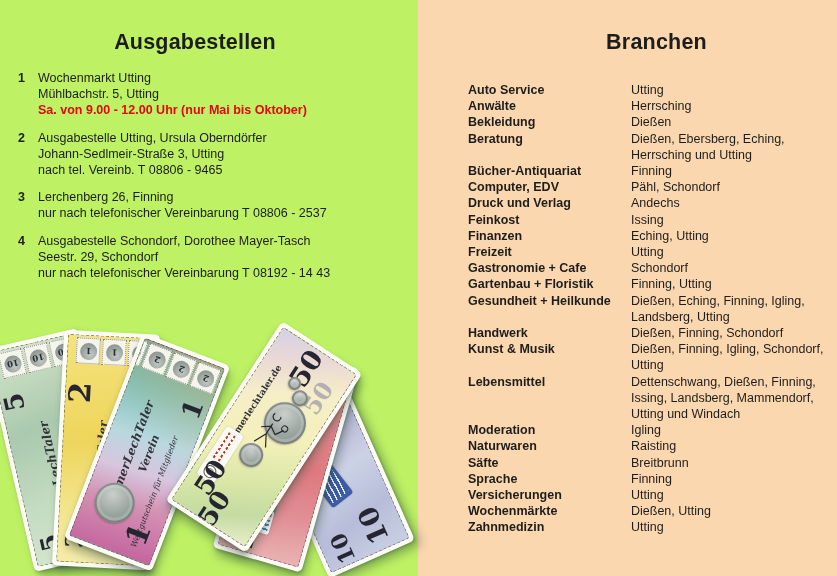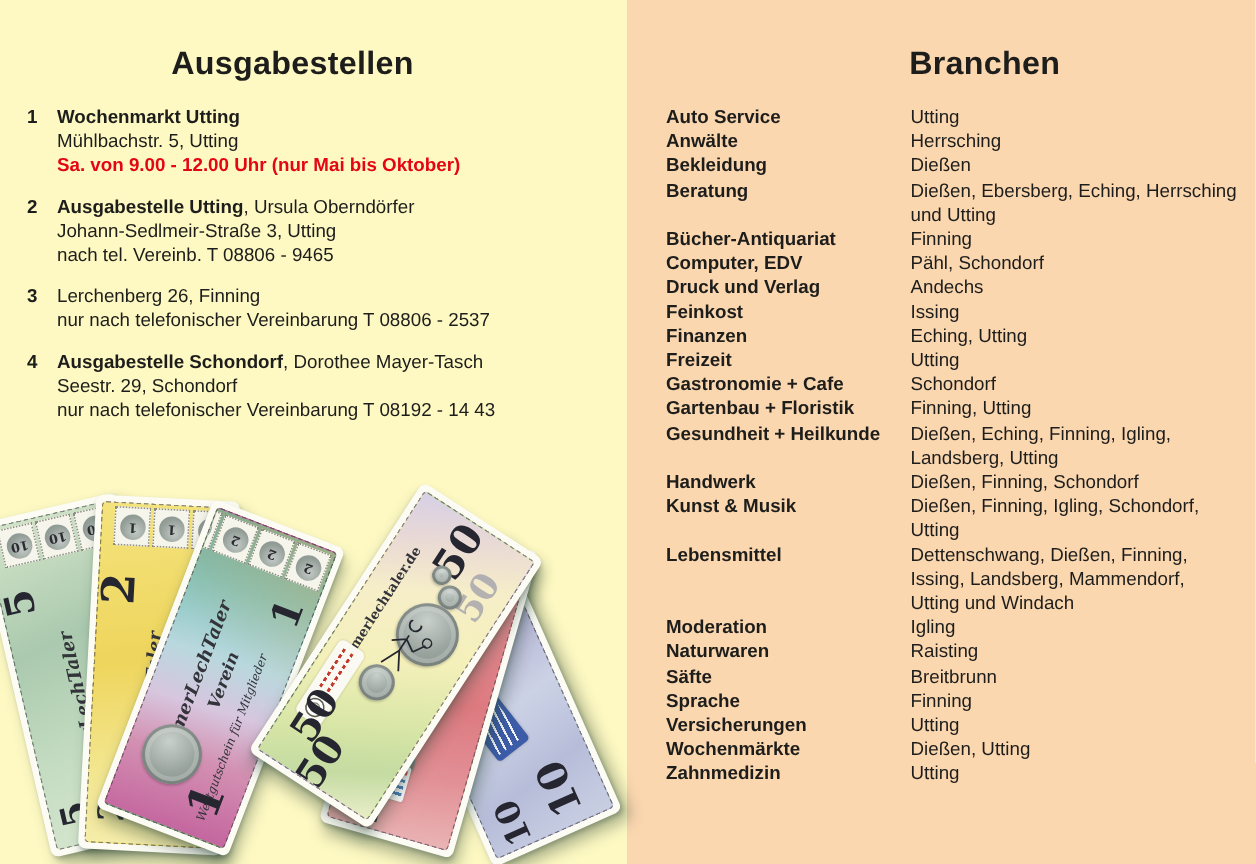--- a/index.html
+++ b/index.html
@@ -1,37 +1,37 @@
 <!DOCTYPE html>
 <html><head>
 <meta charset="utf-8">
 <style>
   * { box-sizing: border-box; margin: 0; padding: 0; }
   html,body { width:837px; height:576px; }
   body { overflow:hidden; }
   .page { position:relative; width:837px; height:576px; overflow:hidden;
           font-family:"Liberation Sans", sans-serif; color:#1d1d1b; }
   .panel { position:absolute; top:0; height:576px; }
-  .panel.left  { left:0;    width:418px; background:#fef9c3; }
+  .panel.left  { left:0;    width:418px; background:#bef264; }
   .panel.right { left:418px; width:419px; background:#fbd7b0; }
 
   .title { font-size:21.5px; font-weight:700; letter-spacing:.2px; margin-top:30px;
            text-align:center; color:#1d1d1b; }
   .panel.left  .title { padding-right:28px; }
   .panel.right .title { padding-left:58px; }
 
   
   .aus-list { margin-top:15px; padding-left:18px; padding-right:8px; }
   .aus-item { display:flex; margin-bottom:11px; font-size:12.5px; line-height:16.2px; }
   .aus-num  { flex:none; width:20px; font-weight:700; }
-  .aus-name { font-weight:700;text-align:center; }
+  .aus-name { font-weight:400;text-align:center; }
   .red { color:#e30613; font-weight:700; }
 
   
-  .br-list { margin-top:15px; padding-left:26px; padding-right:12px; }
+  .br-list { margin-top:27px; padding-left:50px; padding-right:12px; }
   .br-row  { display:flex; font-size:12.5px; line-height:16.2px; }
   .br-term { flex:none; width:163px; padding-right:6px; font-weight:700; }
   .br-val  { flex:1; }
 
   
   .money { position:absolute; left:0; top:308px; width:418px; height:268px; }
   .note  { position:absolute; background:#fcfcf5; border-radius:5px;
            box-shadow:4px 7px 10px rgba(40,66,50,.38), 1px 2px 3px rgba(40,66,50,.28); }
   .ninner{ position:absolute; inset:4px; border:1px dashed rgba(55,55,60,.55);
            border-radius:3px; overflow:hidden; }

